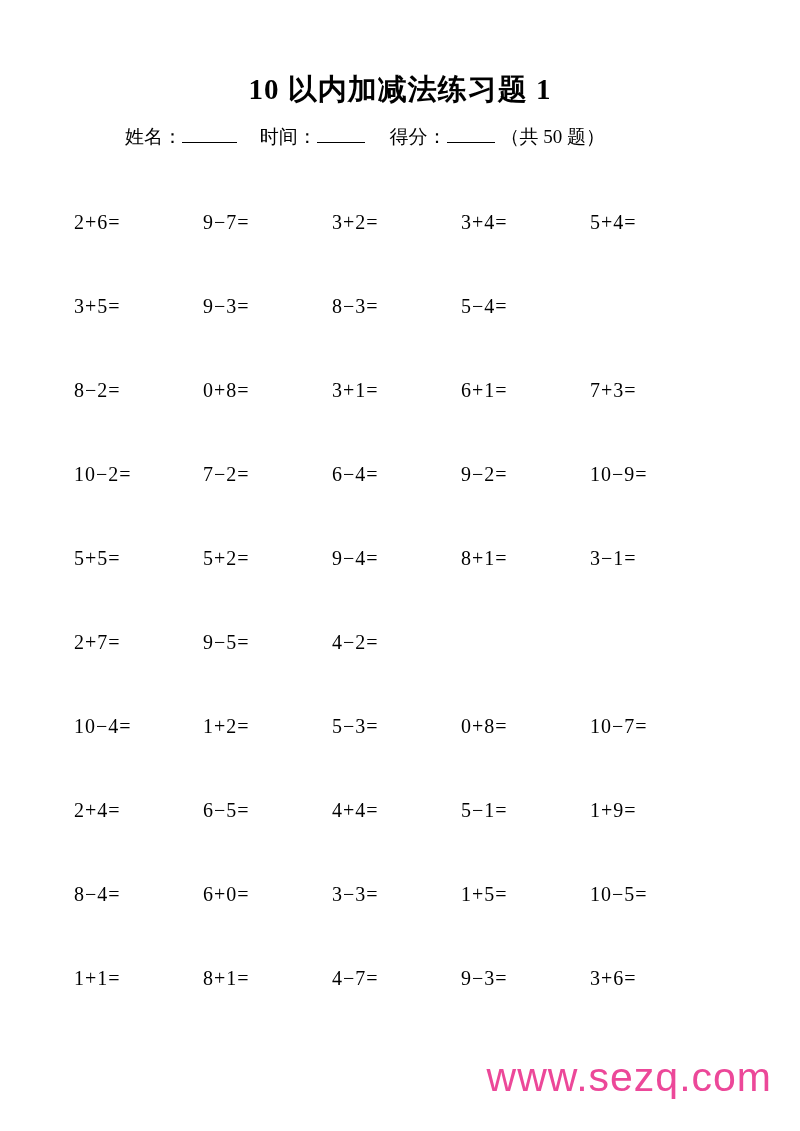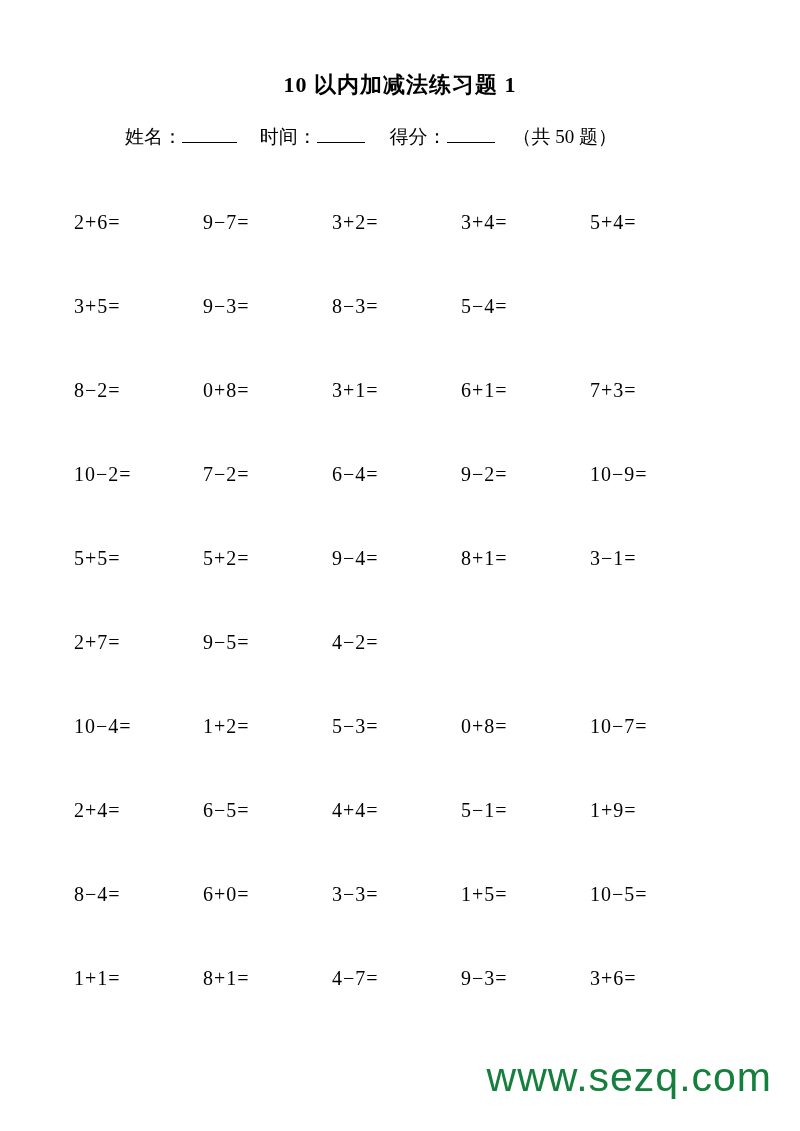--- a/index.html
+++ b/index.html
@@ -14,21 +14,21 @@
     overflow: hidden;
     font-family: "Liberation Serif", "DejaVu Serif", serif;
     color: #000000;
   }
   .page-title {
     position: absolute;
     top: 70px;
     left: 0;
     width: 100%;
     text-align: center;
-    font-size: 22px;
+    font-size: 29px;
     font-weight: bold;
     letter-spacing: 1px;
     font-family: "Liberation Serif", "DejaVu Serif", serif;
   }
   .meta-line {
     position: absolute;
     top: 124px;
     left: 125px;
     font-size: 19px;
     white-space: nowrap;
@@ -39,21 +39,21 @@
   }
   .blank-line {
     display: inline-block;
     border-bottom: 1.5px solid #000;
     height: 16px;
     vertical-align: baseline;
   }
   .blank-name  { width: 55px; }
   .blank-time  { width: 48px; margin-right: 2px; }
   .blank-score { width: 48px; margin-right: 2px; }
-  .total-label { margin-left: 16px; }
+  .total-label { margin-left: 4px; }
   .problem-grid {
     position: absolute;
     top: 180px;
     left: 74px;
     right: 0;
   }
   .prow {
     display: flex;
     height: 84px;
     line-height: 84px;
@@ -150,13 +150,13 @@
     </div>
     <div class="prow">
       <span class="pcell">1+1=</span>
       <span class="pcell">8+1=</span>
       <span class="pcell">4−7=</span>
       <span class="pcell">9−3=</span>
       <span class="pcell">3+6=</span>
     </div>
   </div>
 
-<div class="watermark" style="color: #15803d;">www.sezq.com</div>
+<div class="watermark" style="color: #ec4899;">www.sezq.com</div>
 
 </body></html>

